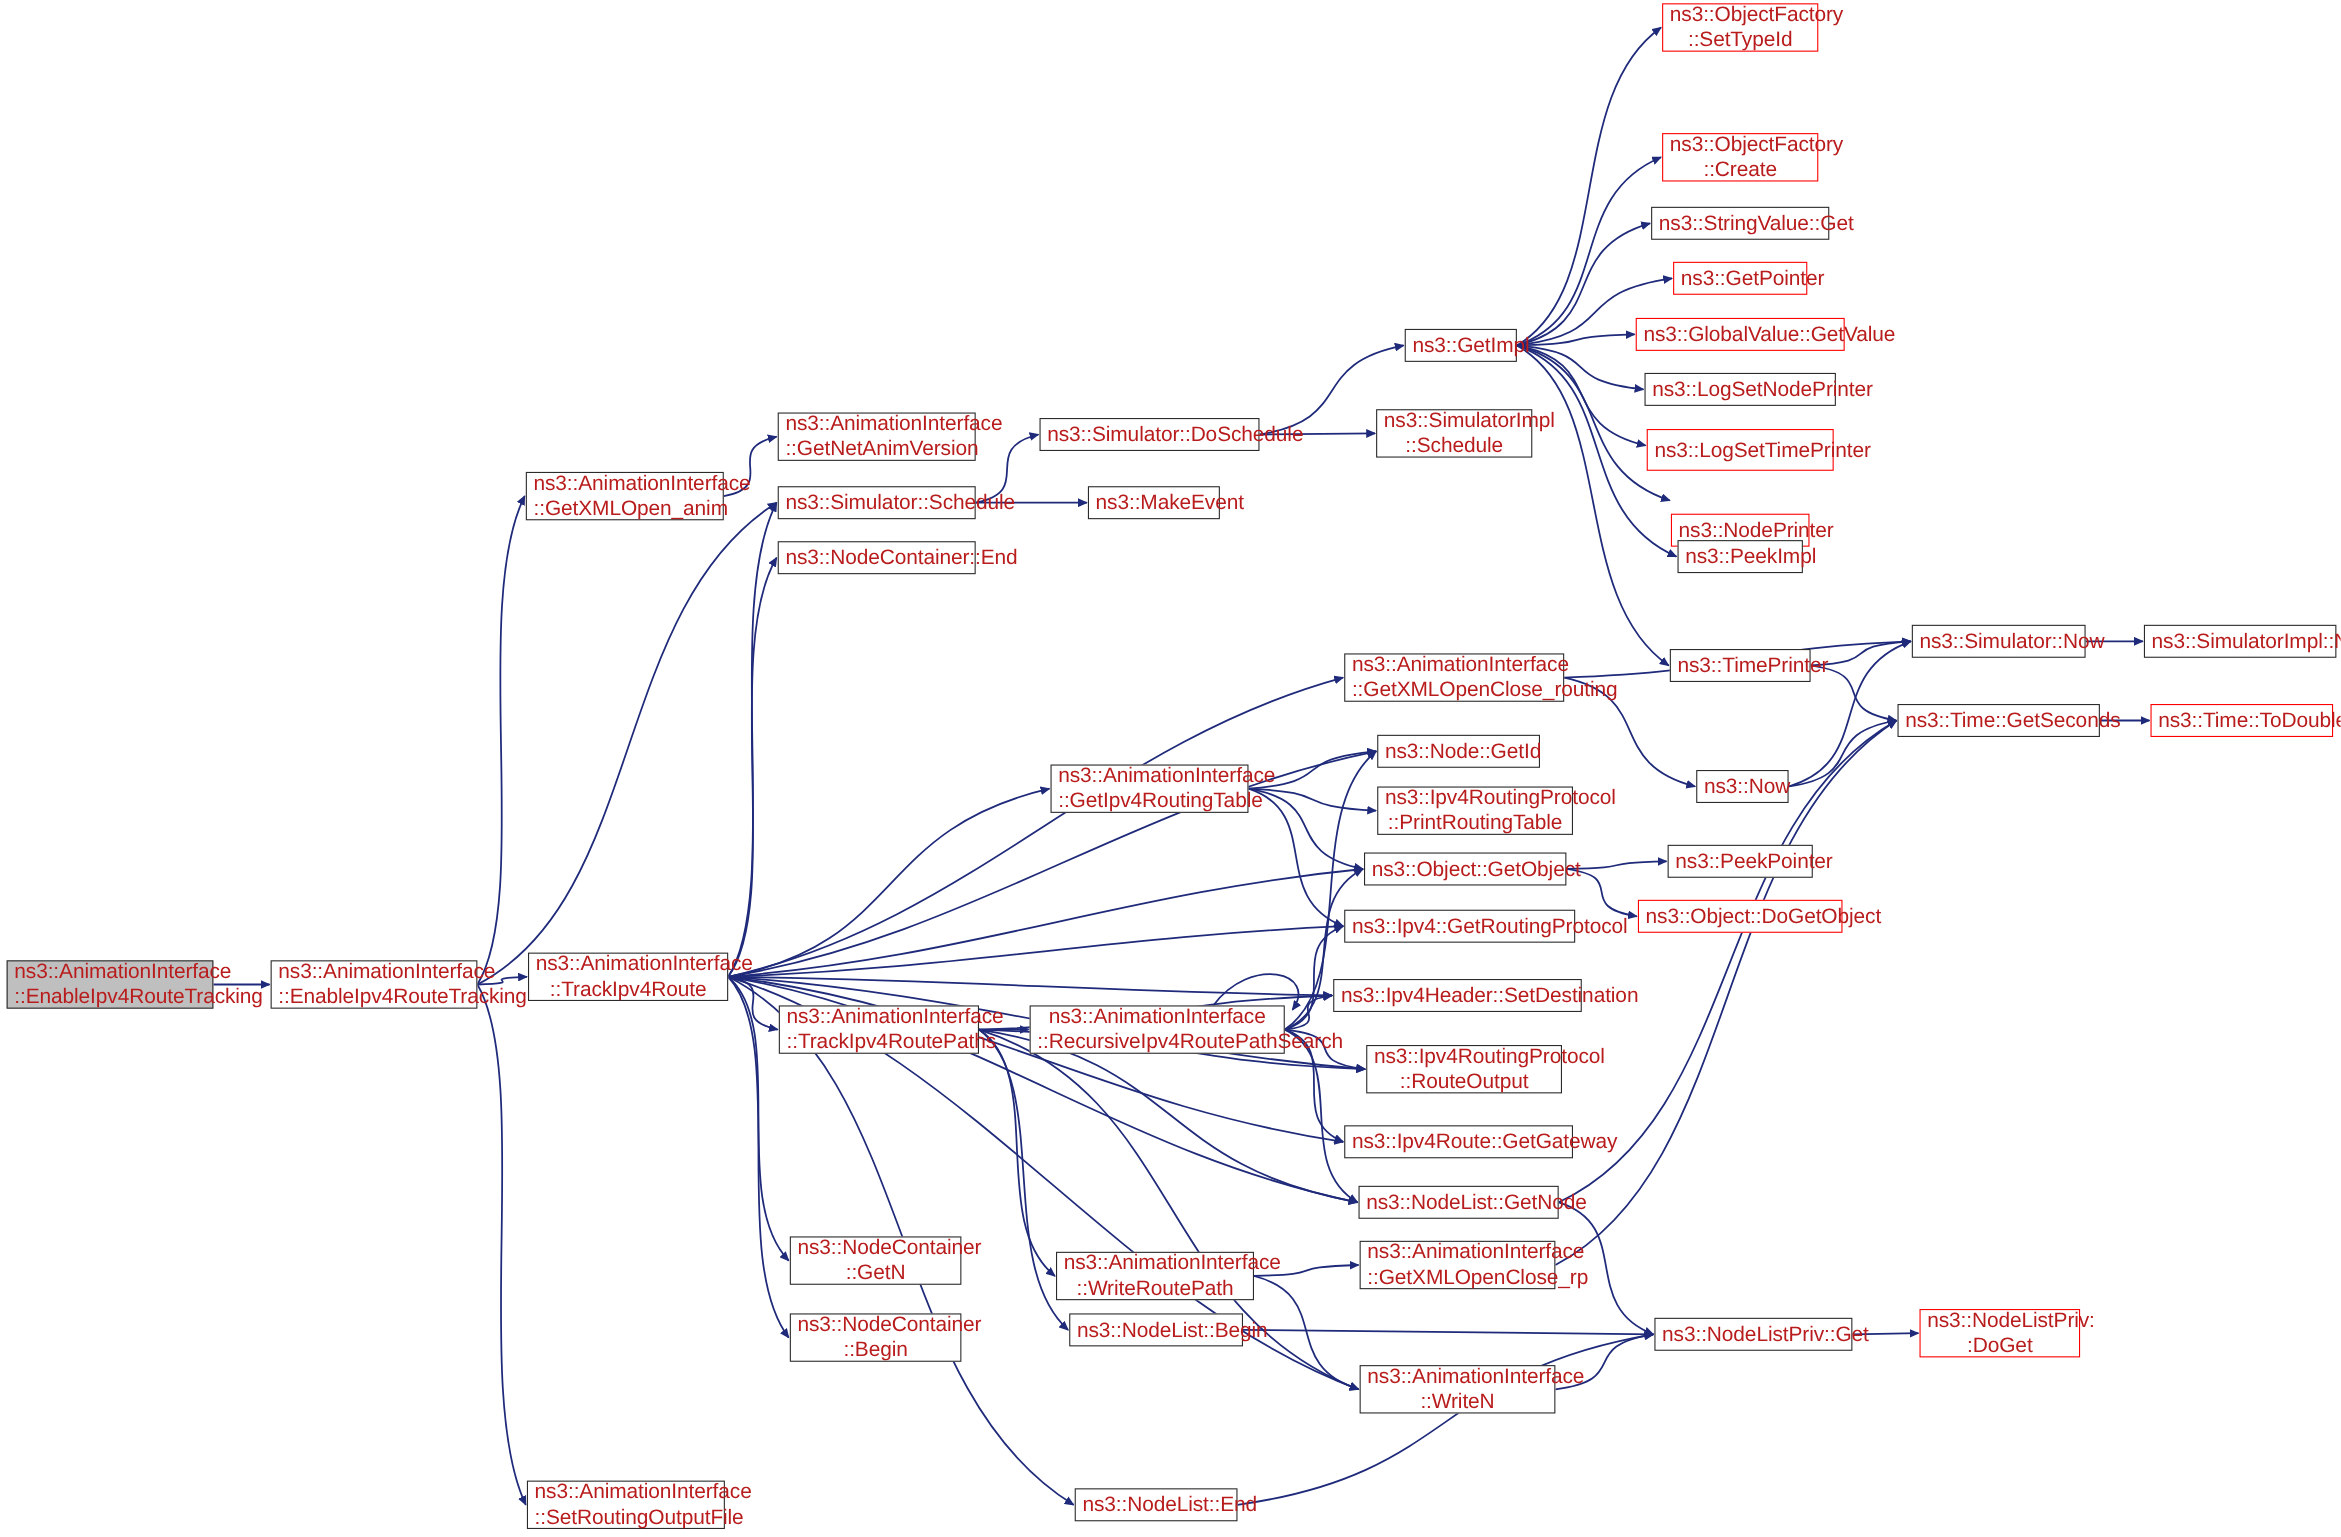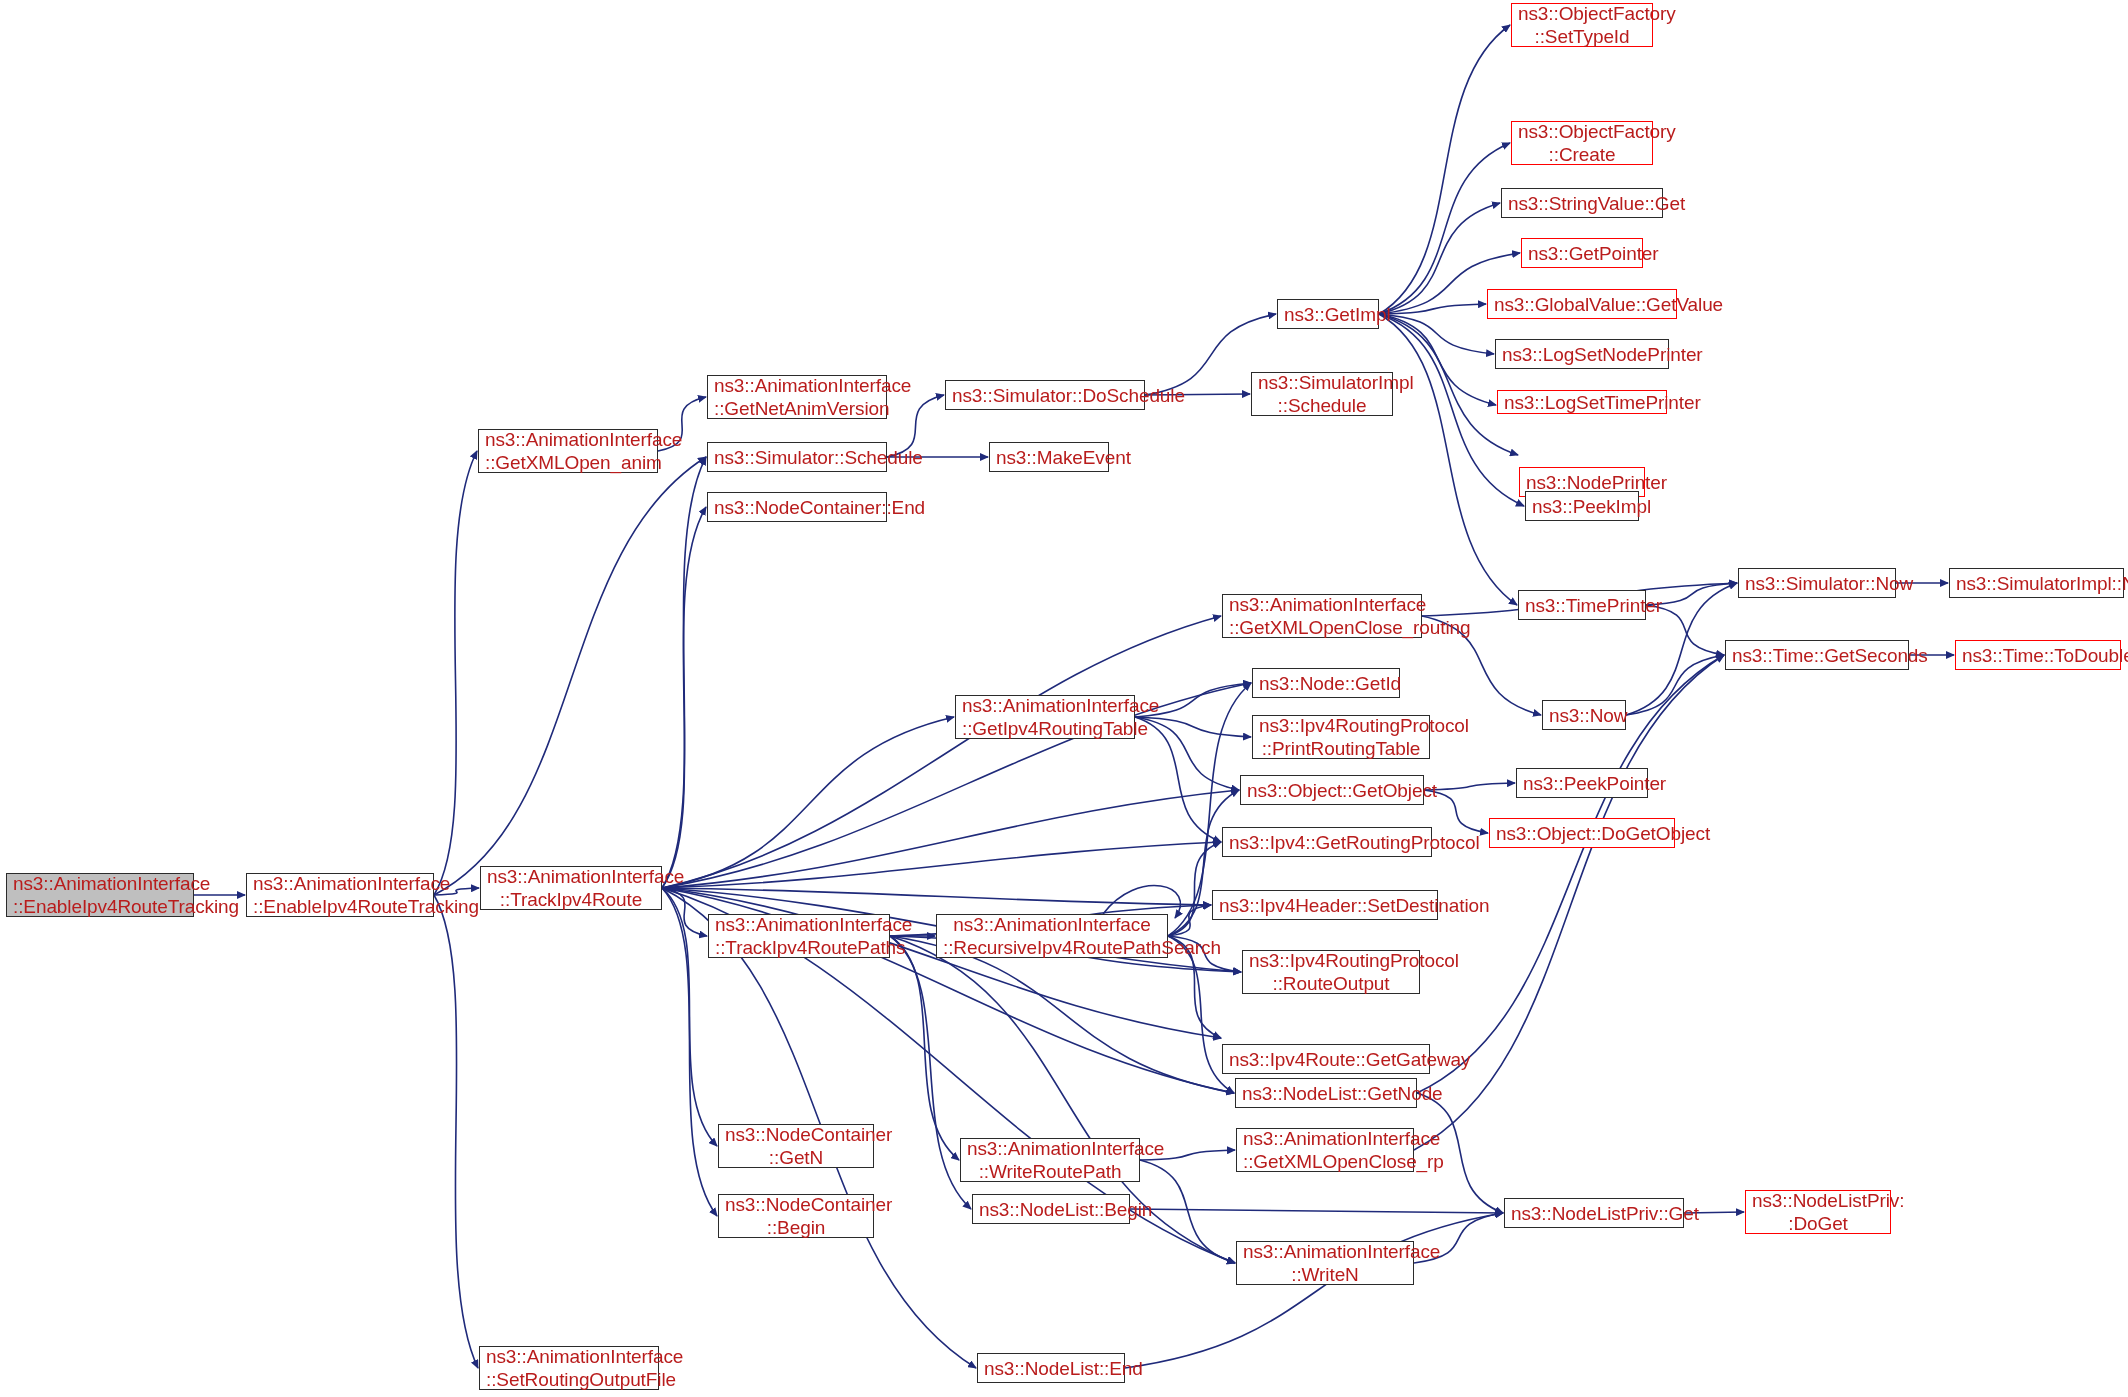--- a/index.html
+++ b/index.html
@@ -156,42 +156,42 @@
 ::Schedule</span></div>
       <div class="node" style="left: 1277px; top: 299px; width: 102px; height: 30px;"><span class="lbl">ns3::GetImpl</span></div>
       <div class="node red" style="left: 1511px; top: 3px; width: 142px; height: 44px;"><span class="lbl">ns3::ObjectFactory
 ::SetTypeId</span></div>
       <div class="node red" style="left: 1511px; top: 121px; width: 142px; height: 44px;"><span class="lbl">ns3::ObjectFactory
 ::Create</span></div>
       <div class="node" style="left: 1501px; top: 188px; width: 162px; height: 30px;"><span class="lbl">ns3::StringValue::Get</span></div>
       <div class="node red" style="left: 1521px; top: 238px; width: 122px; height: 30px;"><span class="lbl">ns3::GetPointer</span></div>
       <div class="node red" style="left: 1487px; top: 289px; width: 190px; height: 30px;"><span class="lbl">ns3::GlobalValue::GetValue</span></div>
       <div class="node" style="left: 1495px; top: 339px; width: 174px; height: 30px;"><span class="lbl">ns3::LogSetNodePrinter</span></div>
-      <div class="node red" style="left: 1497px; top: 390px; width: 170px; height: 24px;"><span class="lbl">ns3::LogSetTimePrinter</span></div>
+      <div class="node red" style="left: 1497px; top: 390px; width: 170px; height: 38px;"><span class="lbl">ns3::LogSetTimePrinter</span></div>
       <div class="node red" style="left: 1519px; top: 440px; width: 126px; height: 30px; margin-top: 27px;"><span class="lbl">ns3::NodePrinter</span></div>
       <div class="node" style="left: 1525px; top: 491px; width: 114px; height: 30px;"><span class="lbl">ns3::PeekImpl</span></div>
       <div class="node" style="left: 1738px; top: 568px; width: 158px; height: 30px;"><span class="lbl">ns3::Simulator::Now</span></div>
       <div class="node" style="left: 1949px; top: 568px; width: 175px; height: 30px;"><span class="lbl">ns3::SimulatorImpl::Now</span></div>
       <div class="node" style="left: 1518px; top: 590px; width: 128px; height: 30px;"><span class="lbl">ns3::TimePrinter</span></div>
       <div class="node" style="left: 1725px; top: 640px; width: 184px; height: 30px;"><span class="lbl">ns3::Time::GetSeconds</span></div>
       <div class="node red" style="left: 1955px; top: 640px; width: 166px; height: 30px;"><span class="lbl">ns3::Time::ToDouble</span></div>
       <div class="node" style="left: 1222px; top: 594px; width: 200px; height: 44px;"><span class="lbl">ns3::AnimationInterface
 ::GetXMLOpenClose_routing</span></div>
       <div class="node" style="left: 1252px; top: 668px; width: 148px; height: 30px;"><span class="lbl">ns3::Node::GetId</span></div>
       <div class="node" style="left: 1252px; top: 715px; width: 178px; height: 44px;"><span class="lbl">ns3::Ipv4RoutingProtocol
 ::PrintRoutingTable</span></div>
       <div class="node" style="left: 1542px; top: 700px; width: 84px; height: 30px;"><span class="lbl">ns3::Now</span></div>
       <div class="node" style="left: 1240px; top: 775px; width: 184px; height: 30px; justify-content: flex-end;"><span class="lbl">ns3::Object::GetObject</span></div>
       <div class="node" style="left: 1516px; top: 768px; width: 132px; height: 30px;"><span class="lbl">ns3::PeekPointer</span></div>
       <div class="node red" style="left: 1489px; top: 818px; width: 186px; height: 30px;"><span class="lbl">ns3::Object::DoGetObject</span></div>
       <div class="node" style="left: 1222px; top: 827px; width: 210px; height: 30px;"><span class="lbl">ns3::Ipv4::GetRoutingProtocol</span></div>
       <div class="node" style="left: 1212px; top: 890px; width: 226px; height: 30px;"><span class="lbl">ns3::Ipv4Header::SetDestination</span></div>
       <div class="node" style="left: 1242px; top: 950px; width: 178px; height: 44px;"><span class="lbl">ns3::Ipv4RoutingProtocol
 ::RouteOutput</span></div>
-      <div class="node" style="left: 1222px; top: 1044px; width: 208px; height: 30px;"><span class="lbl">ns3::Ipv4Route::GetGateway</span></div>
+      <div class="node" style="left: 1222px; top: 1023px; width: 208px; height: 30px;"><span class="lbl">ns3::Ipv4Route::GetGateway</span></div>
       <div class="node" style="left: 1235px; top: 1078px; width: 182px; height: 30px;"><span class="lbl">ns3::NodeList::GetNode</span></div>
       <div class="node" style="left: 955px; top: 695px; width: 180px; height: 44px;"><span class="lbl">ns3::AnimationInterface
 ::GetIpv4RoutingTable</span></div>
       <div class="node" style="left: 936px; top: 914px; width: 232px; height: 44px;"><span class="lbl">ns3::AnimationInterface
 ::RecursiveIpv4RoutePathSearch</span></div>
       <div class="node" style="left: 480px; top: 866px; width: 182px; height: 44px;"><span class="lbl">ns3::AnimationInterface
 ::TrackIpv4Route</span></div>
       <div class="node" style="left: 708px; top: 914px; width: 182px; height: 44px;"><span class="lbl">ns3::AnimationInterface
 ::TrackIpv4RoutePaths</span></div>
       <div class="node" style="left: 718px; top: 1124px; width: 156px; height: 44px;"><span class="lbl">ns3::NodeContainer

